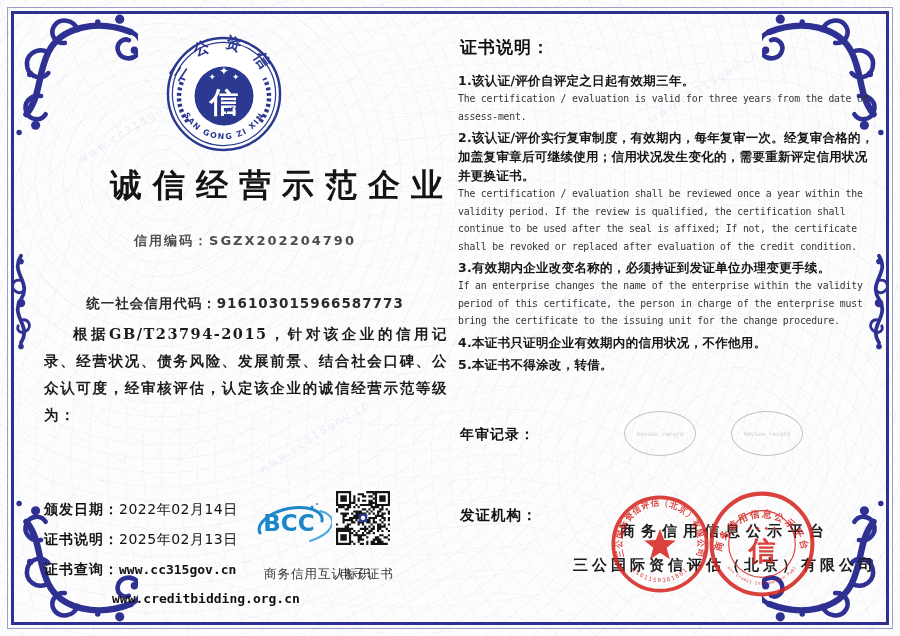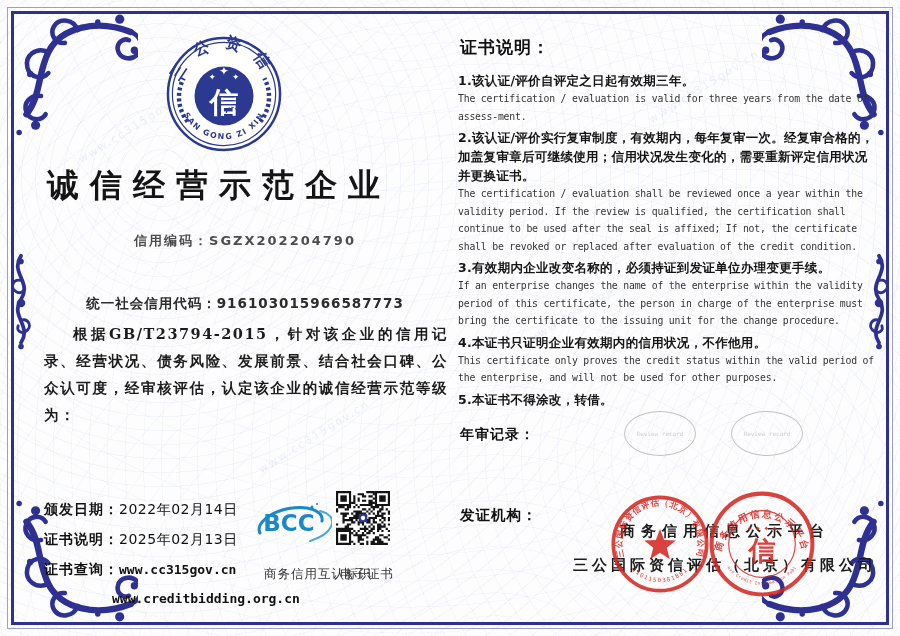--- a/index.html
+++ b/index.html
@@ -19,21 +19,21 @@
   .frame-a{position:absolute;inset:7px;border:1px solid #9aa0cb;pointer-events:none;}
   .frame-b{position:absolute;inset:11px;border:3px solid #2e3192;pointer-events:none;}
   .corn{position:absolute;width:128px;height:128px;}
   .corn.tl{left:10px;top:10px}.corn.tr{right:10px;top:10px;transform:scaleX(-1)}
   .corn.bl{left:10px;bottom:10px;transform:scaleY(-1)}.corn.br{right:10px;bottom:10px;transform:scale(-1,-1)}
   .sideflo{position:absolute;width:34px;height:104px;}
   .sideflo.l{left:4px;top:252px}.sideflo.r{right:4px;top:252px;transform:scaleX(-1)}
 
   
   .logo{position:absolute;left:165px;top:32px;width:118px;height:124px;}
-  .title{position:absolute;left:36px;top:164px;width:418px;text-align:left;
+  .title{position:absolute;left:36px;top:164px;width:418px;text-align:right;
     font-family:"DejaVu Serif","Liberation Serif",serif;font-weight:700;font-size:32px;color:#141414;
     letter-spacing:11px;text-indent:11px;white-space:nowrap;}
   .credit-code{position:absolute;left:36px;top:232px;width:418px;text-align:center;
     font-size:13px;color:#4d4d4d;letter-spacing:2px;font-weight:600;}
   .uscc{position:absolute;left:36px;top:295px;width:418px;text-align:center;
     font-size:13.5px;color:#2c2c2c;letter-spacing:1px;font-weight:700;}
   .para{position:absolute;left:44px;top:320px;width:404px;
     font-family:"DejaVu Serif","Liberation Serif",serif;font-weight:600;
     font-size:14.5px;line-height:27px;color:#1c1c1c;letter-spacing:1.5px;text-indent:2em;text-align:justify;}
   .grade{position:absolute;left:36px;top:400px;width:418px;text-align:center;
@@ -210,21 +210,20 @@
 
   <div class="instr-title">证书说明：</div>
   <div class="instructions">
     <div class="zh">1.该认证/评价自评定之日起有效期三年。</div>
     <div class="en">The certification / evaluation is valid for three years from the date of assess-ment.</div>
     <div class="zh">2.该认证/评价实行复审制度，有效期内，每年复审一次。经复审合格的，加盖复审章后可继续使用；信用状况发生变化的，需要重新评定信用状况并更换证书。</div>
     <div class="en">The certification / evaluation shall be reviewed once a year within the validity period. If the review is qualified, the certification shall continue to be used after the seal is affixed; If not, the certificate shall be revoked or replaced after evaluation of the credit condition.</div>
     <div class="zh">3.有效期内企业改变名称的，必须持证到发证单位办理变更手续。</div>
     <div class="en">If an enterprise changes the name of the enterprise within the validity period of this certificate, the person in charge of the enterprise must bring the certificate to the issuing unit for the change procedure.</div>
     <div class="zh">4.本证书只证明企业有效期内的信用状况，不作他用。</div>
-    <div class="en">This certificate only proves the credit status within the valid period of the enterprise, and will not be used for other purposes.</div>
     <div class="zh">5.本证书不得涂改，转借。</div>
   </div>
 
   <div class="annual-label">年审记录：</div>
   <div class="oval o1">
     <span>Review record</span>
   </div>
   <div class="oval o2">
     <span>Review record</span>
   </div>

